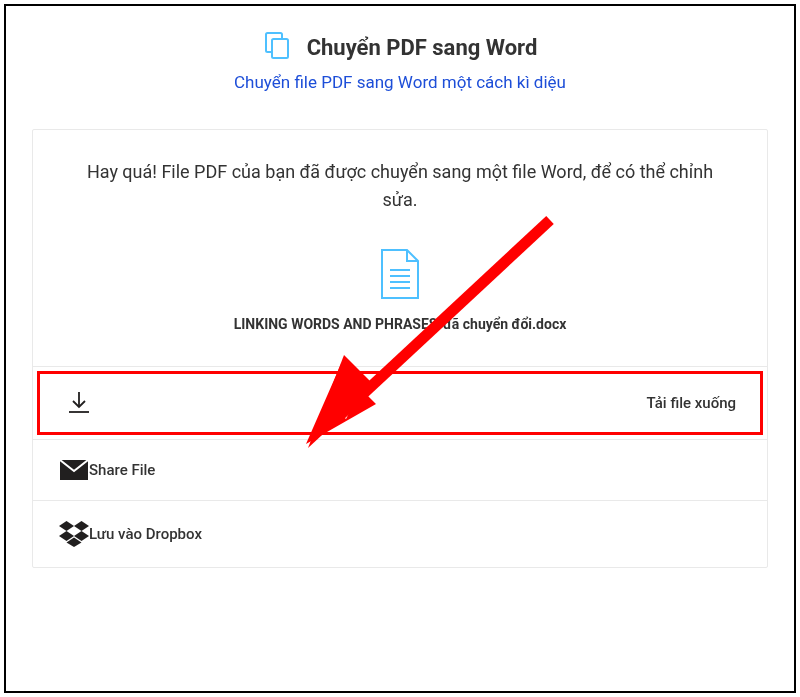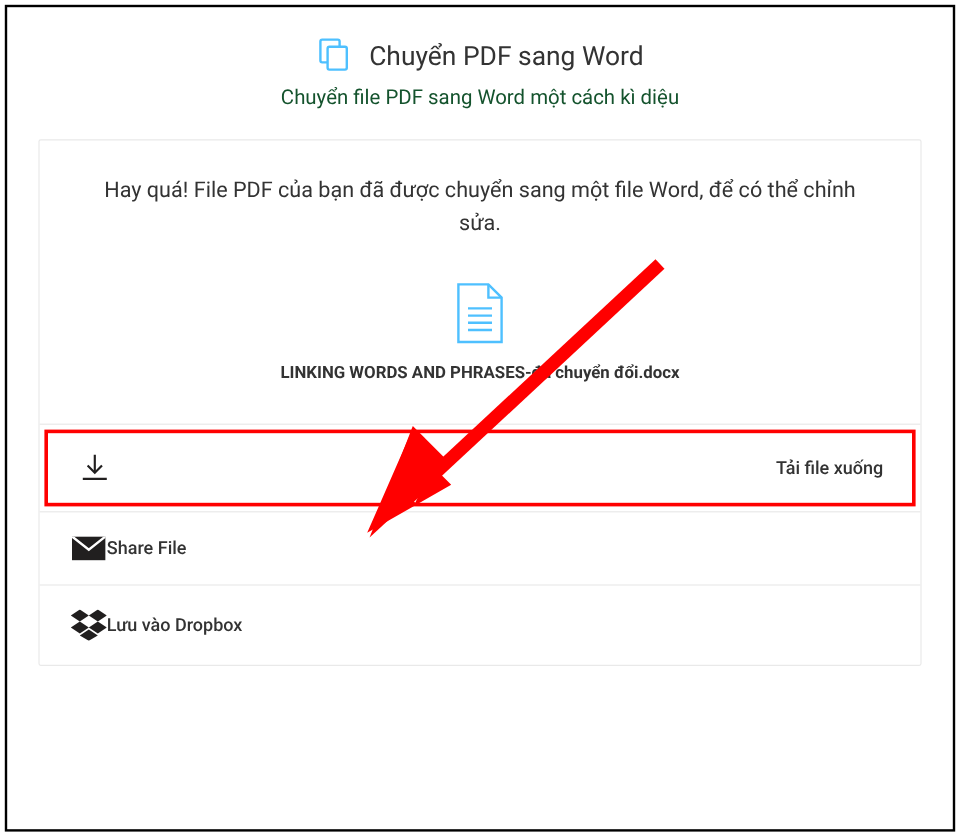--- a/index.html
+++ b/index.html
@@ -25,30 +25,30 @@
     }
     .header-title-row {
       display: flex;
       align-items: center;
       justify-content: center;
       gap: 14px;
       margin-bottom: 8px;
     }
     .header-title {
       font-size: 22px;
-      font-weight: 400;
+      font-weight: 700;
       color: #333;
     }
     .header-subtitle {
       font-size: 17px;
-      color: #14532d;
+      color: #1d4ed8;
     }
     .content-card {
       border: 1px solid #e9e9e9;
-      margin: 10px 26px 0 26px;
+      margin: 23px 26px 0 26px;
       border-radius: 2px;
     }
     .success-block {
       text-align: center;
       padding: 28px 40px 34px 40px;
       border-bottom: 1px solid #e9e9e9;
     }
     .success-text {
       font-size: 18px;
       color: #333;

